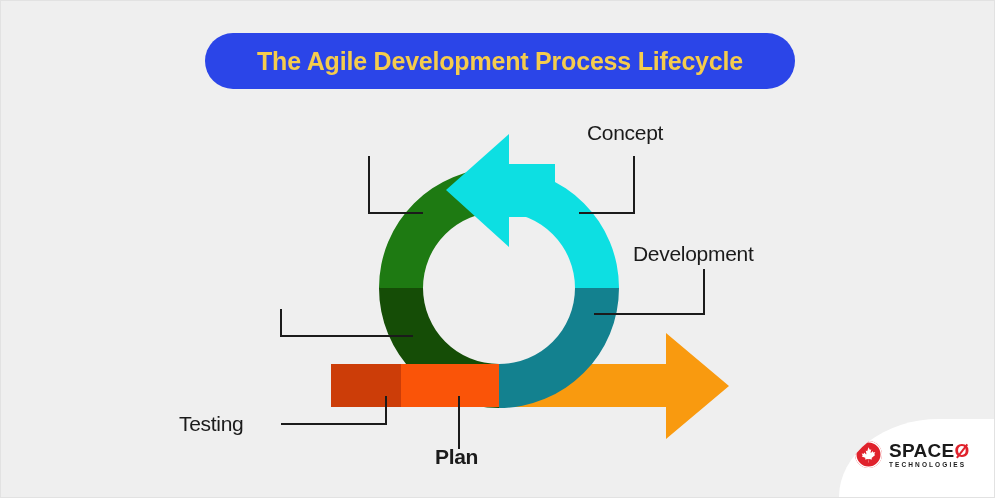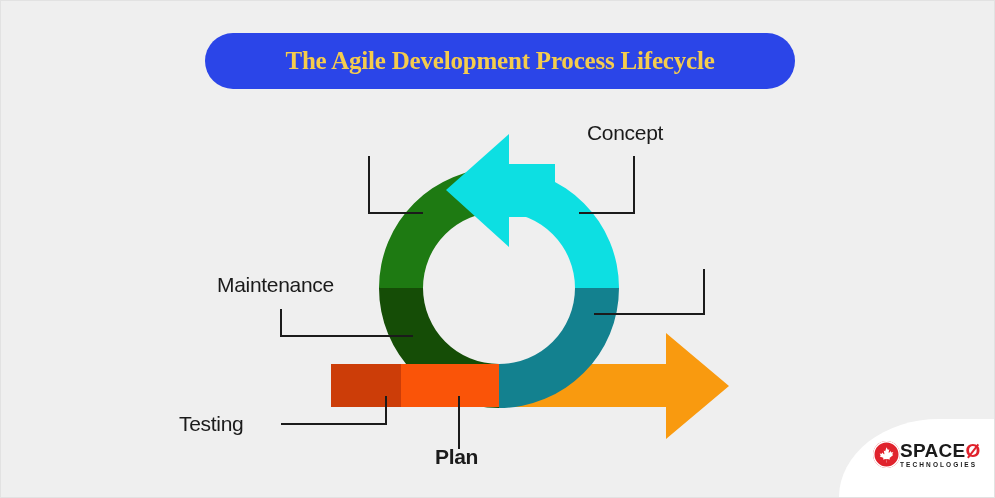--- a/index.html
+++ b/index.html
@@ -13,21 +13,21 @@
     border:1px solid #e2e2e2;
   }
   #stage{position:absolute;inset:0;}
 
   
   .title-pill{
     position:absolute;
     left:204px;top:32px;
     width:590px;height:56px;
     border-radius:28px;
-    display:flex;align-items:center;justify-content:center;font-family:Liberation Serif, serif;
+    display:flex;align-items:center;justify-content:center;
   }
   .title-text{
     font-size:25px;
     font-weight:bold;
     letter-spacing:-0.2px;
     white-space:nowrap;
   }
 
   
   svg.diagram{position:absolute;left:0;top:0;width:995px;height:498px;}
@@ -50,22 +50,22 @@
   .logo-panel{
     position:absolute;
     right:0;bottom:0;
     width:155px;height:78px;
     background:#ffffff;
     border-top-left-radius:100px 78px;
     overflow:hidden;
   }
   .logo-inner{
     position:absolute;
-    left:34px;top:22px;
-    display:flex;align-items:center;gap:0;
+    left:16px;top:22px;
+    display:flex;align-items:center;gap:7px;
   }
   .leaf-badge{
     width:27px;height:27px;border-radius:50%;
     background:#e0222c;
     position:relative;
     display:flex;align-items:center;justify-content:center;
     box-shadow:0 0 0 1.5px #ffffff inset;
   }
   .leaf-badge svg{display:block;}
   .wordmark{display:flex;flex-direction:column;line-height:1;}
@@ -115,21 +115,21 @@
       <polyline points="368,155 368,212 422,212"></polyline>
       <polyline points="633,155 633,212 578,212"></polyline>
       <polyline points="703,268 703,313 593,313"></polyline>
       <polyline points="280,308 280,335 412,335"></polyline>
       <polyline points="280,423 385,423 385,395"></polyline>
       <polyline points="458,448 458,395"></polyline>
     </g>
   </svg>
 
   <div class="lbl" id="label-testing">Concept</div>
-  <div class="lbl" id="label-maintenance">Maintenance</div>
+  <div class="lbl" id="label-development">Development</div>
   <div class="lbl" id="label-concept">Testing</div>
   <div class="lbl" id="label-plan">Plan</div>
 
   <div class="logo-panel">
     <div class="logo-inner">
       <div class="leaf-badge" style="background: rgb(224, 34, 44);">
         <svg width="17" height="17" viewBox="0 0 24 24" aria-hidden="true">
           <path fill="#ffffff" d="M12 1.8l1.7 3.3c.2.4.6.3.9.1l1.3-.7-.9 4.3c-.2.8.3 1.1 1 .4l1.9-2 .5 1.4c.2.5.5.5.9.4l2.3-.5-1.2 2.6c-.2.4-.2.6.1.8l1 .8-4.8 3.9c-.4.3-.3.5-.2 1l.5 1.6-4.4-.8c-.3-.1-.5.1-.5.4l.2 4.4h-.6l.2-4.4c0-.3-.2-.5-.5-.4l-4.4.8.5-1.6c.1-.5.2-.7-.2-1L2.5 14.7l1-.8c.3-.2.3-.4.1-.8L2.4 10.5l2.3.5c.4.1.7.1.9-.4l.5-1.4 1.9 2c.7.7 1.2.4 1-.4l-.9-4.3 1.3.7c.3.2.7.3.9-.1L12 1.8z"></path>
         </svg>
       </div>

